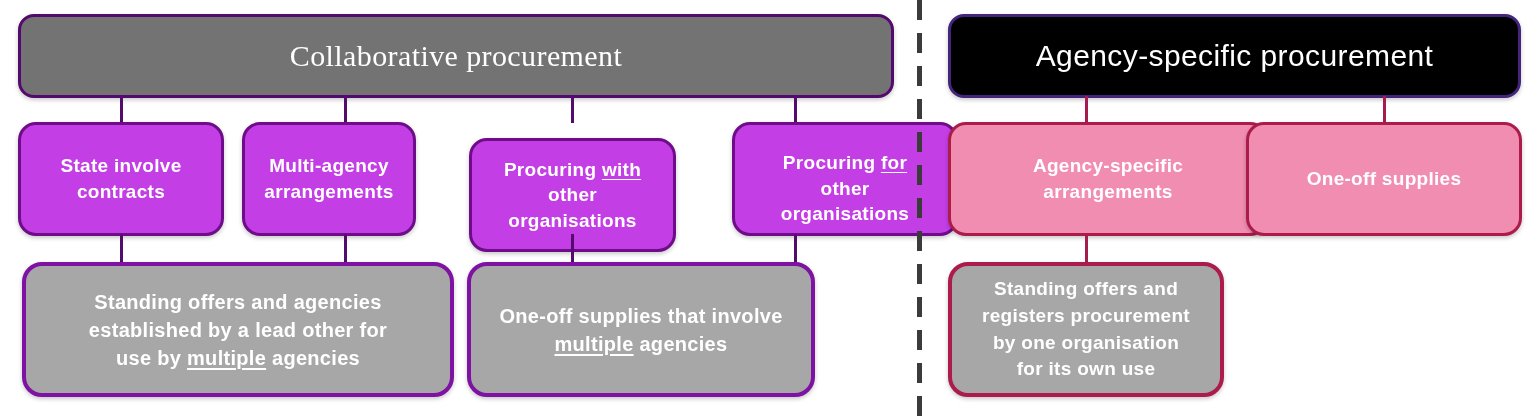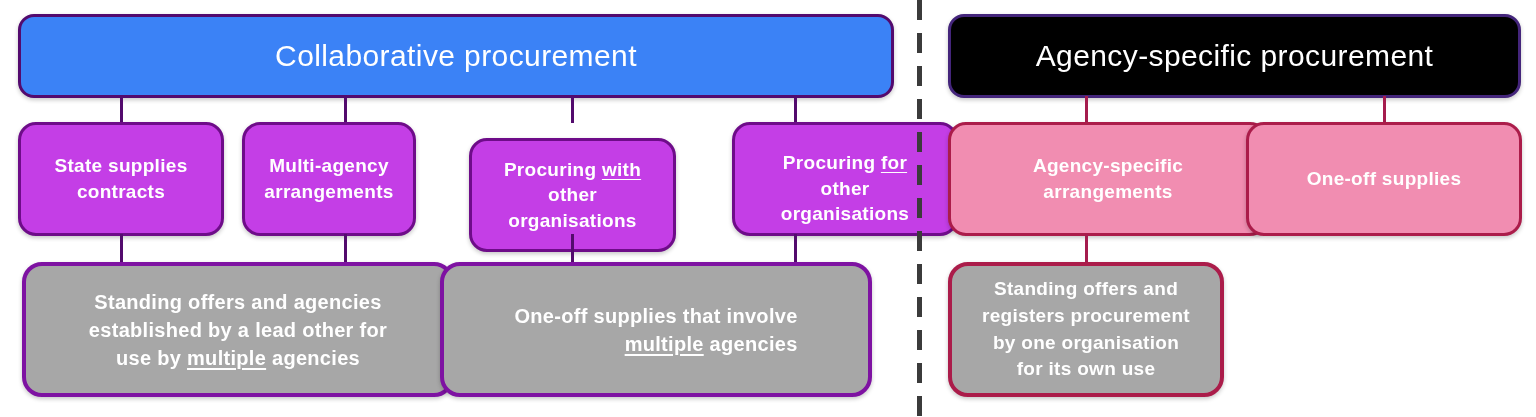--- a/index.html
+++ b/index.html
@@ -26,22 +26,23 @@
   
   .header {
     top: 14px;
     height: 84px;
     border-radius: 16px;
     font-size: 30px;
     letter-spacing: 0.4px;
   }
   .header-collab {
     left: 18px; width: 876px;
-    background: #3b82f6;
+    background: #737373;
     border: 3px solid #530a6e;
+    font-family: Liberation Serif, serif;
   }
   .header-agency {
     left: 948px; width: 573px;
     background: #000000;
     border: 3px solid #44257b;
   }
 
   
   .child {
     top: 122px;
@@ -71,21 +72,21 @@
     border-radius: 20px;
     font-size: 20px;
     font-weight: bold;
     letter-spacing: 0.3px;
     line-height: 1.4;
     padding: 6px 12px;
   }
   .note-collab { border: 4px solid #7e12a2; }
   .note-agency { border: 4px solid #ab1c4a; font-size: 19px; }
   .g1 { left: 22px;  width: 432px; }
-  .g2 { left: 440px; width: 432px; text-align: right; }
+  .g2 { left: 467px; width: 348px; }
   .g3 { left: 948px; width: 276px; }
 
   
   .conn {
     position: absolute;
     width: 3px;
   }
   .conn-collab { background: #530b6d; }
   .conn-agency { background: #a51c4e; }
   .conn-top { top: 96px;  height: 27px; }
@@ -115,21 +116,21 @@
 <div class="canvas">
 
   <div class="box header header-collab">Collaborative procurement</div>
 
   <div class="conn conn-collab conn-top" style="left:120px"></div>
   <div class="conn conn-collab conn-top" style="left:344px"></div>
   <div class="conn conn-collab conn-top" style="left:571px"></div>
   <div class="conn conn-collab conn-top" style="left:794px"></div>
 
   <div class="box child child-collab c1">
-    <span><span>State supplies</span><br><span>contracts</span></span>
+    <span><span>State involve</span><br><span>contracts</span></span>
   </div>
   <div class="box child child-collab c2">
     <span><span>Multi-agency</span><br><span>arrangements</span></span>
   </div>
   <div class="box child child-collab c3">
     <span><span>Procuring </span><span class="u">with</span><br><span>other</span><br><span>organisations</span></span>
   </div>
   <div class="box child child-collab c4">
     <span><span>Procuring </span><span class="u">for</span><br><span>other</span><br><span>organisations</span></span>
   </div>

